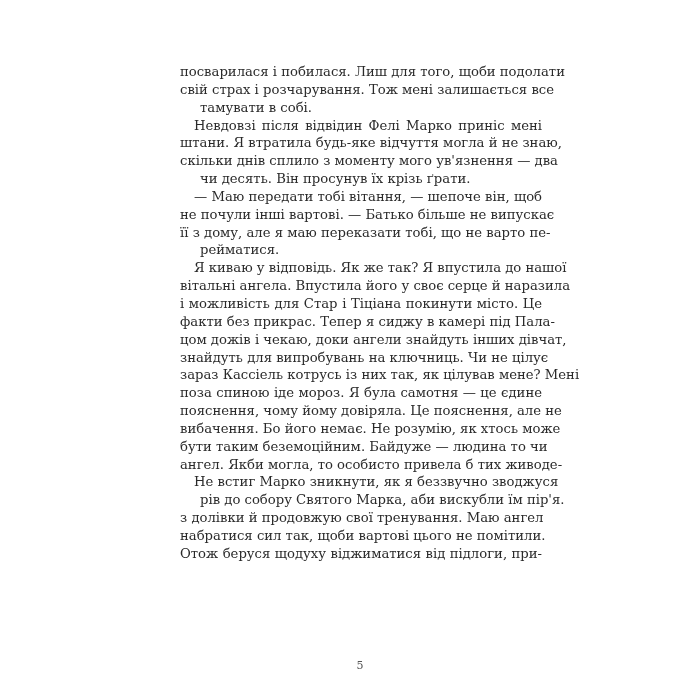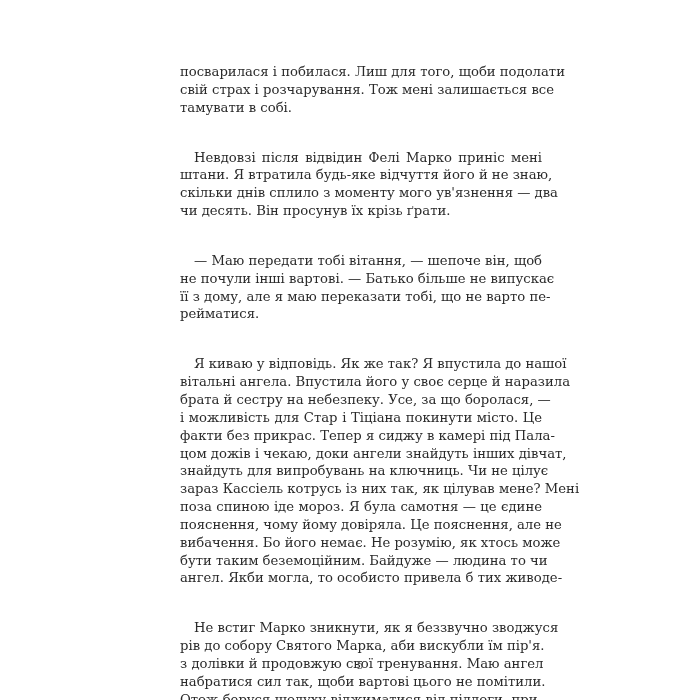--- a/index.html
+++ b/index.html
@@ -11,46 +11,45 @@
   }
   .text-block {
     position: absolute; left: 172px; top: 63px; width: 362px;
     font-family: "DejaVu Serif", serif;
     font-size: 13.2px; line-height: 17.85px; color: #2a2a2a;
   }
   .line {
     display: block; white-space: nowrap; text-align: justify; text-align-last: justify;
     height: 17.85px; overflow: visible;
   }
-  .line.last { text-align-last: left; }
-  .line.indent { padding-left: 14px; margin-top: 32px; }
+  .line.last { text-align-last: left; margin-left: 20px; }
+  .line.indent { padding-left: 14px; }
   .page-number {
     position: absolute; left: 340px; top: 659px; width: 24px; text-align: center;
     font-family: "DejaVu Serif", serif; font-size: 11px; color: #555555;
   }
 </style>
 </head>
 <body>
 
 <div class="page">
   <div class="text-block" id="text-block">
       <span class="line">посварилася і побилася. Лиш для того, щоби подолати</span>
       <span class="line">свій страх і розчарування. Тож мені залишається все</span>
       <span class="line last">тамувати в собі.</span>
       <span class="line indent">Невдовзі після відвідин Фелі Марко приніс мені</span>
-      <span class="line">штани. Я втратила будь-яке відчуття його й не знаю,</span>
+      <span class="line">штани. Я втратила будь-яке відчуття могла й не знаю,</span>
       <span class="line">скільки днів сплило з моменту мого ув'язнення — два</span>
       <span class="line last">чи десять. Він просунув їх крізь ґрати.</span>
       <span class="line indent">— Маю передати тобі вітання, — шепоче він, щоб</span>
       <span class="line">не почули інші вартові. — Батько більше не випускає</span>
       <span class="line">її з дому, але я маю переказати тобі, що не варто пе-</span>
       <span class="line last">рейматися.</span>
       <span class="line indent">Я киваю у відповідь. Як же так? Я впустила до нашої</span>
       <span class="line">вітальні ангела. Впустила його у своє серце й наразила</span>
-      <span class="line">брата й сестру на небезпеку. Усе, за що боролася, —</span>
       <span class="line">і можливість для Стар і Тіціана покинути місто. Це</span>
       <span class="line">факти без прикрас. Тепер я сиджу в камері під Пала-</span>
       <span class="line">цом дожів і чекаю, доки ангели знайдуть інших дівчат,</span>
       <span class="line">знайдуть для випробувань на ключниць. Чи не цілує</span>
       <span class="line">зараз Кассіель котрусь із них так, як цілував мене? Мені</span>
       <span class="line">поза спиною іде мороз. Я була самотня — це єдине</span>
       <span class="line">пояснення, чому йому довіряла. Це пояснення, але не</span>
       <span class="line">вибачення. Бо його немає. Не розумію, як хтось може</span>
       <span class="line">бути таким беземоційним. Байдуже — людина то чи</span>
       <span class="line">ангел. Якби могла, то особисто привела б тих живоде-</span>

